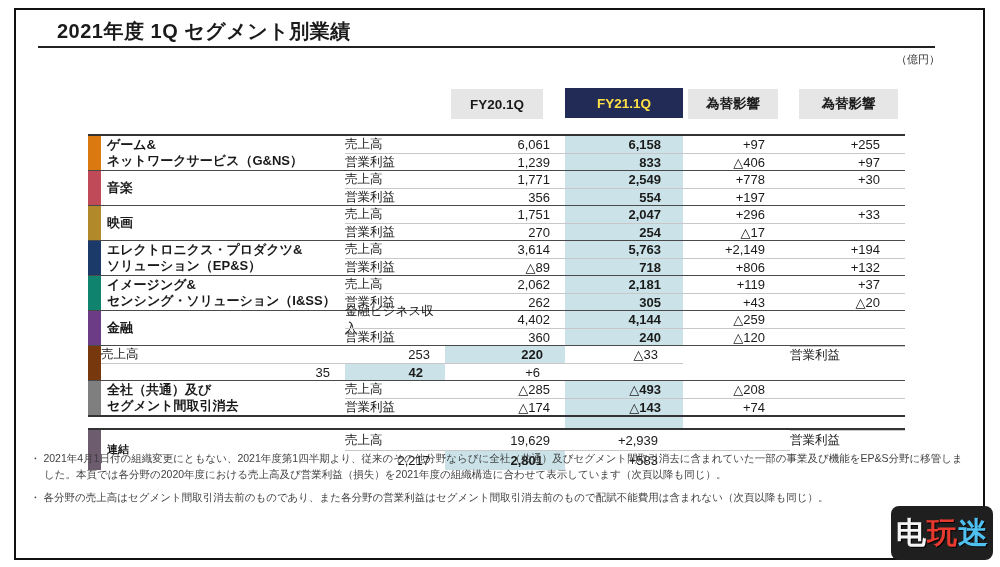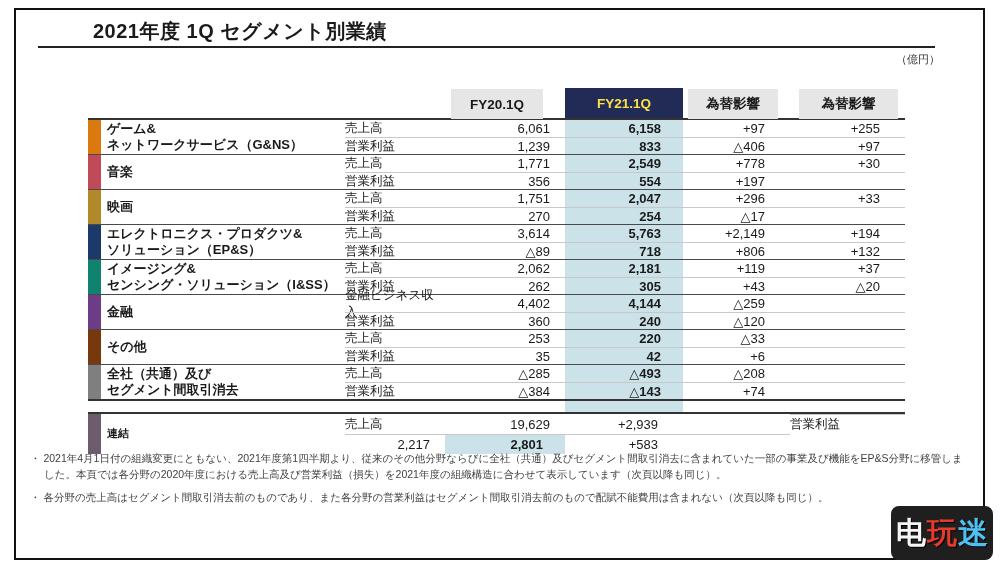--- a/index.html
+++ b/index.html
@@ -2,29 +2,29 @@
 <html style="--hl: #CBE3E8; --navy: #222B55;"><head>
 <meta charset="utf-8">
 <style>
   html,body{margin:0;padding:0;}
   body{
     width:1000px;height:567px;position:relative;background:#ffffff;
     font-family:"Liberation Sans","DejaVu Sans",sans-serif;color:#1a1a1a;
     overflow:hidden;
   }
   .frame{position:absolute;left:14px;top:8px;right:15px;bottom:7px;border:2px solid #111;}
-  .title{position:absolute;left:57px;top:18px;font-size:20px;font-weight:bold;letter-spacing:.5px;margin-left:36px;}
+  .title{position:absolute;left:57px;top:18px;font-size:20px;font-weight:bold;letter-spacing:.5px;}
   .title-rule{position:absolute;left:38px;top:46px;width:897px;border-top:2px solid #222;}
   .unit{position:absolute;left:790px;top:52px;width:150px;text-align:right;font-size:11px;color:#333;}
 
   .table-wrap{position:absolute;left:88px;top:88px;width:817px;}
   .grid{display:grid;grid-template-columns:13px 244px 100px 120px 118px 107px 115px;}
 
   
-  .header-row{height:30px;margin-bottom:0;}
+  .header-row{height:30px;margin-bottom:16px;}
   .hcell{display:flex;}
   .hbox{flex:1;display:flex;align-items:center;justify-content:center;
         background:#e6e6e6;font-weight:bold;font-size:13.5px;height:30px;}
   .h-fy20{grid-column:4;} .h-fy20 .hbox{margin:1px 22px 0 6px;}
   .h-fy21{grid-column:5;} .h-fy21 .hbox{margin:0;background:var(--navy);color:#fde047;}
   .h-yoy{grid-column:6;}  .h-yoy .hbox{margin:1px 12px 0 5px;}
   .h-fx{grid-column:7;}   .h-fx .hbox{margin:1px 7px 0 9px;}
 
   
   .table-body{border-top:2px solid #333;border-bottom:2px solid #333;}
@@ -168,21 +168,20 @@
       <div class="cell num fx"></div>
       <div class="cell r2">営業利益</div>
       <div class="cell num fy20 r2">360</div>
       <div class="cell num fy21 r2">240</div>
       <div class="cell num yoy r2">△120</div>
       <div class="cell num fx r2"></div>
     </div>
 
     <div class="grid seg-block">
       <div class="marker" style="background-color: rgb(119, 56, 14);"></div>
-      <div class="seg-name">その他</div>
       <div class="cell">売上高</div>
       <div class="cell num fy20">253</div>
       <div class="cell num fy21">220</div>
       <div class="cell num yoy">△33</div>
       <div class="cell num fx"></div>
       <div class="cell r2">営業利益</div>
       <div class="cell num fy20 r2">35</div>
       <div class="cell num fy21 r2">42</div>
       <div class="cell num yoy r2">+6</div>
       <div class="cell num fx r2"></div>
@@ -191,21 +190,21 @@
     <div class="grid seg-block">
       <div class="marker" style="background-color: rgb(127, 127, 127);"></div>
       <div class="seg-name">全社（共通）及び
 セグメント間取引消去</div>
       <div class="cell">売上高</div>
       <div class="cell num fy20">△285</div>
       <div class="cell num fy21">△493</div>
       <div class="cell num yoy">△208</div>
       <div class="cell num fx"></div>
       <div class="cell r2">営業利益</div>
-      <div class="cell num fy20 r2">△384</div>
+      <div class="cell num fy20 r2">△174</div>
       <div class="cell num fy21 r2">△143</div>
       <div class="cell num yoy r2">+74</div>
       <div class="cell num fx r2"></div>
     </div>
 
   </div>
 
   <div class="grid spacer">
     <div class="sp-hl"></div>
   </div>

